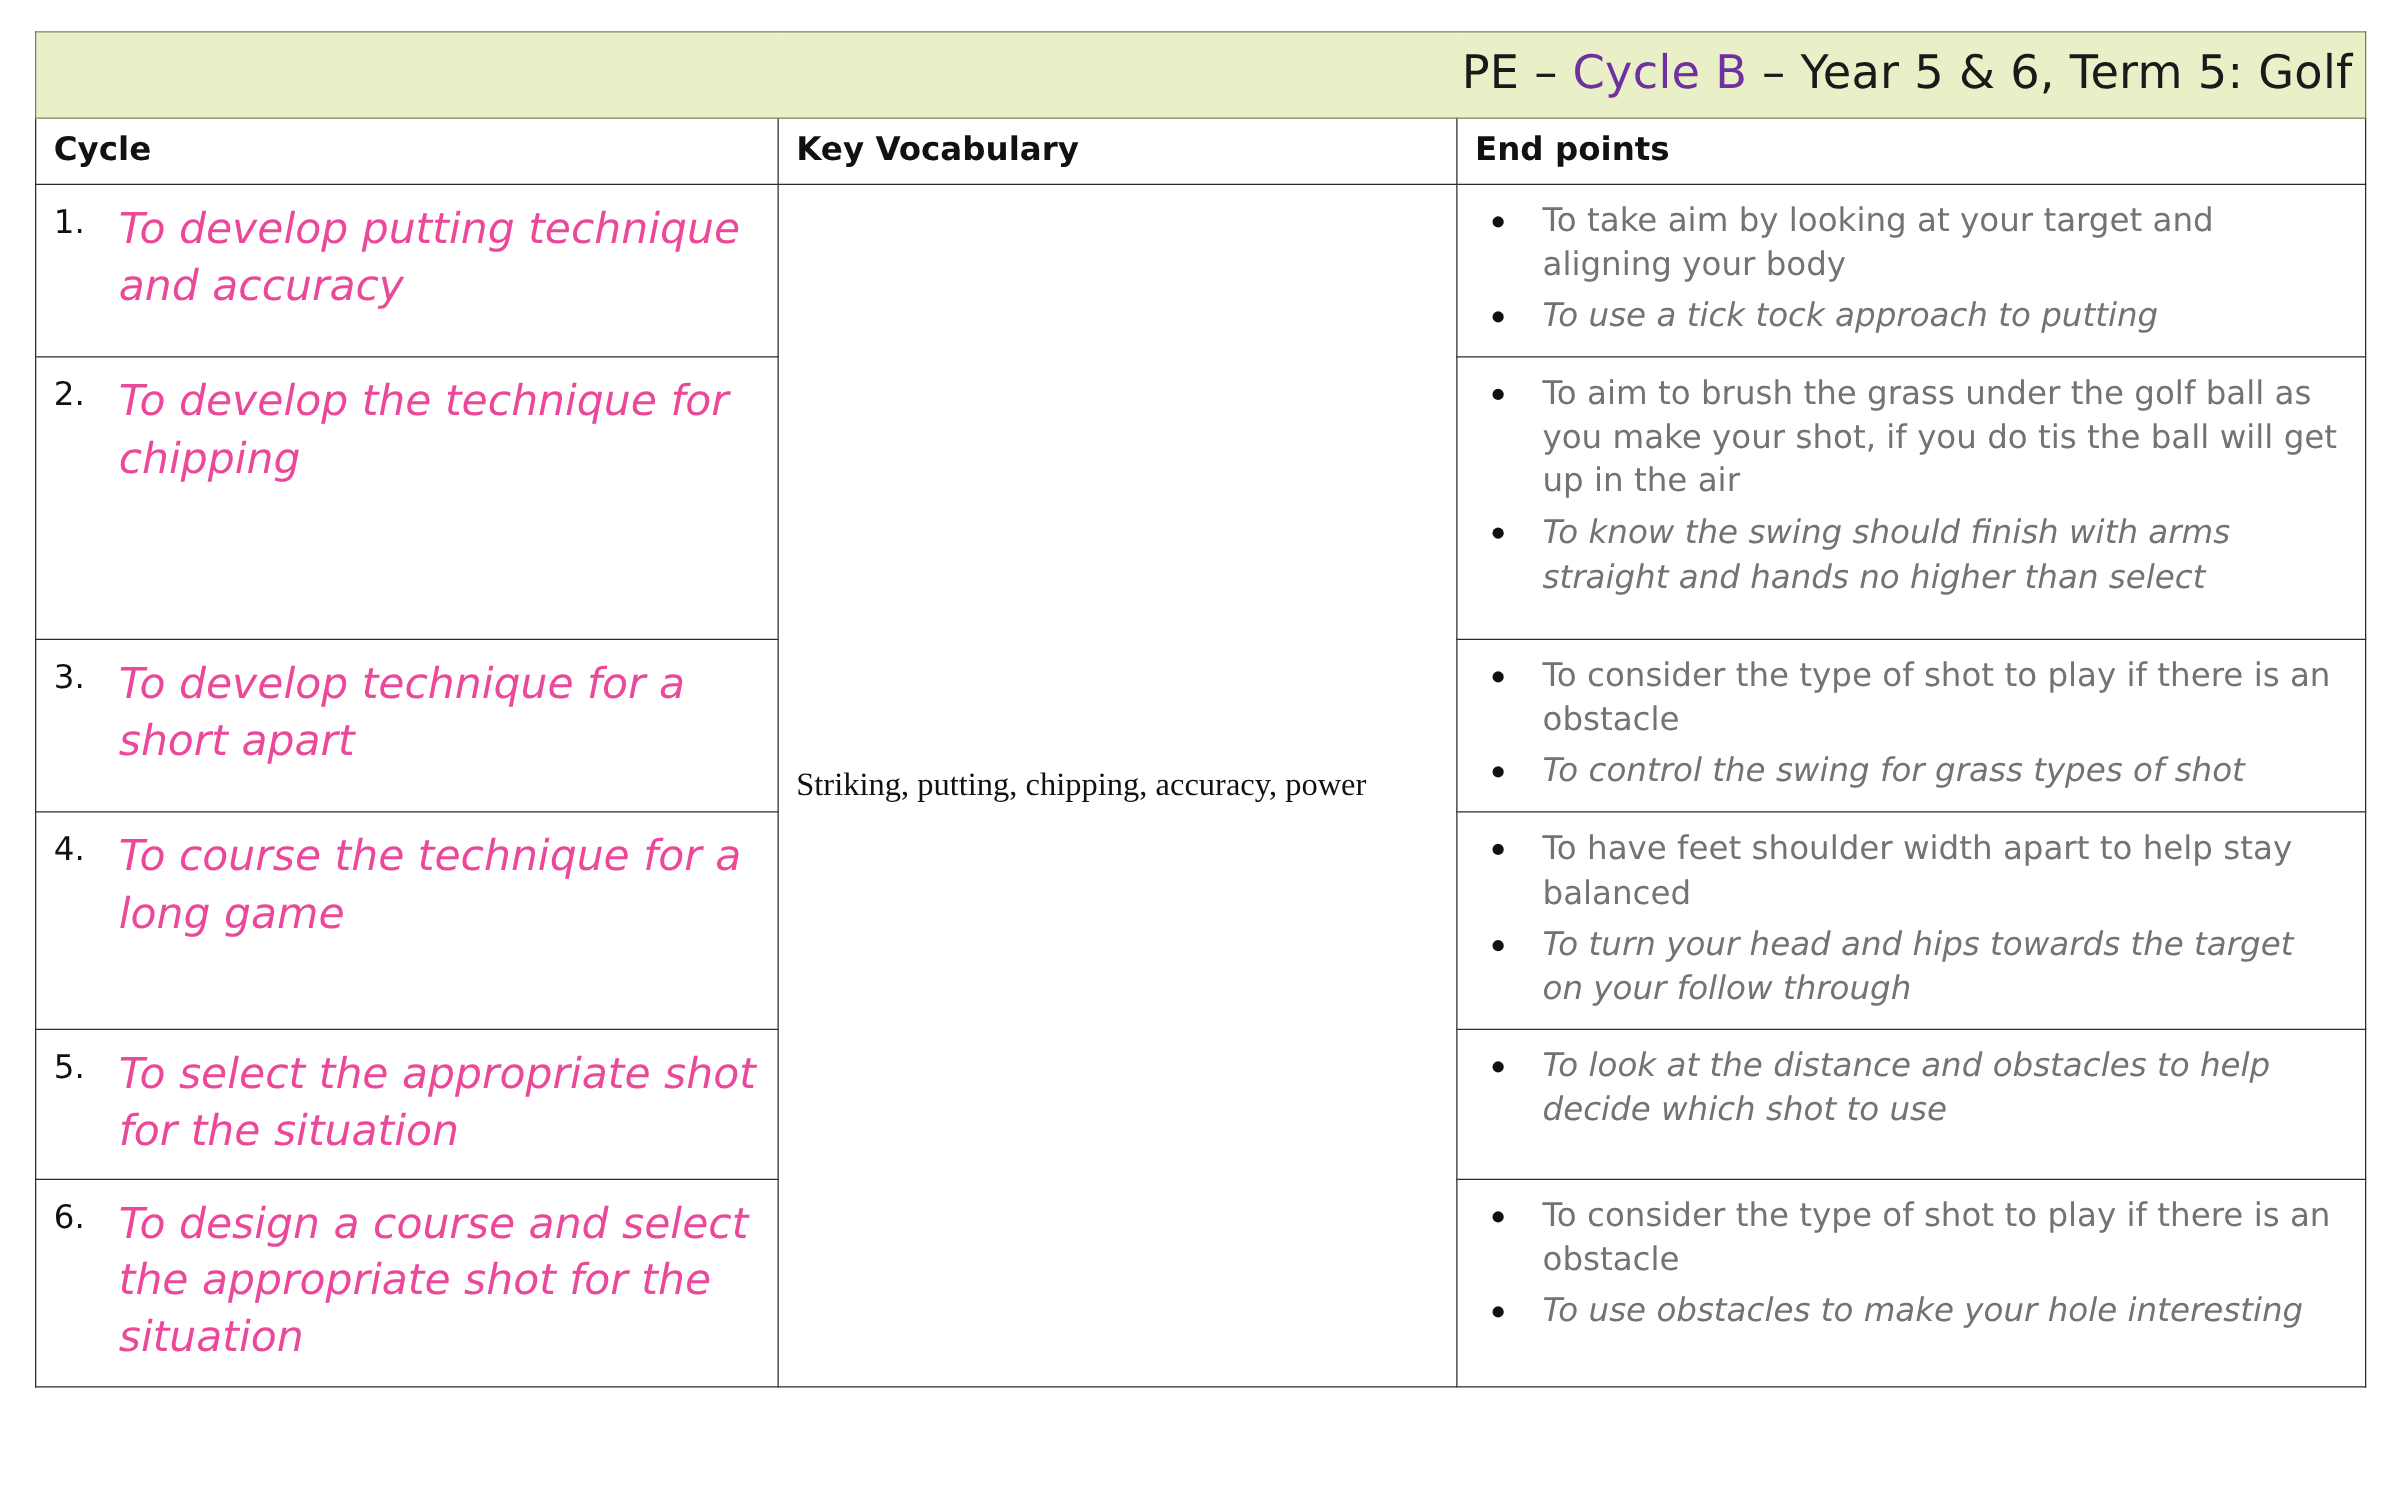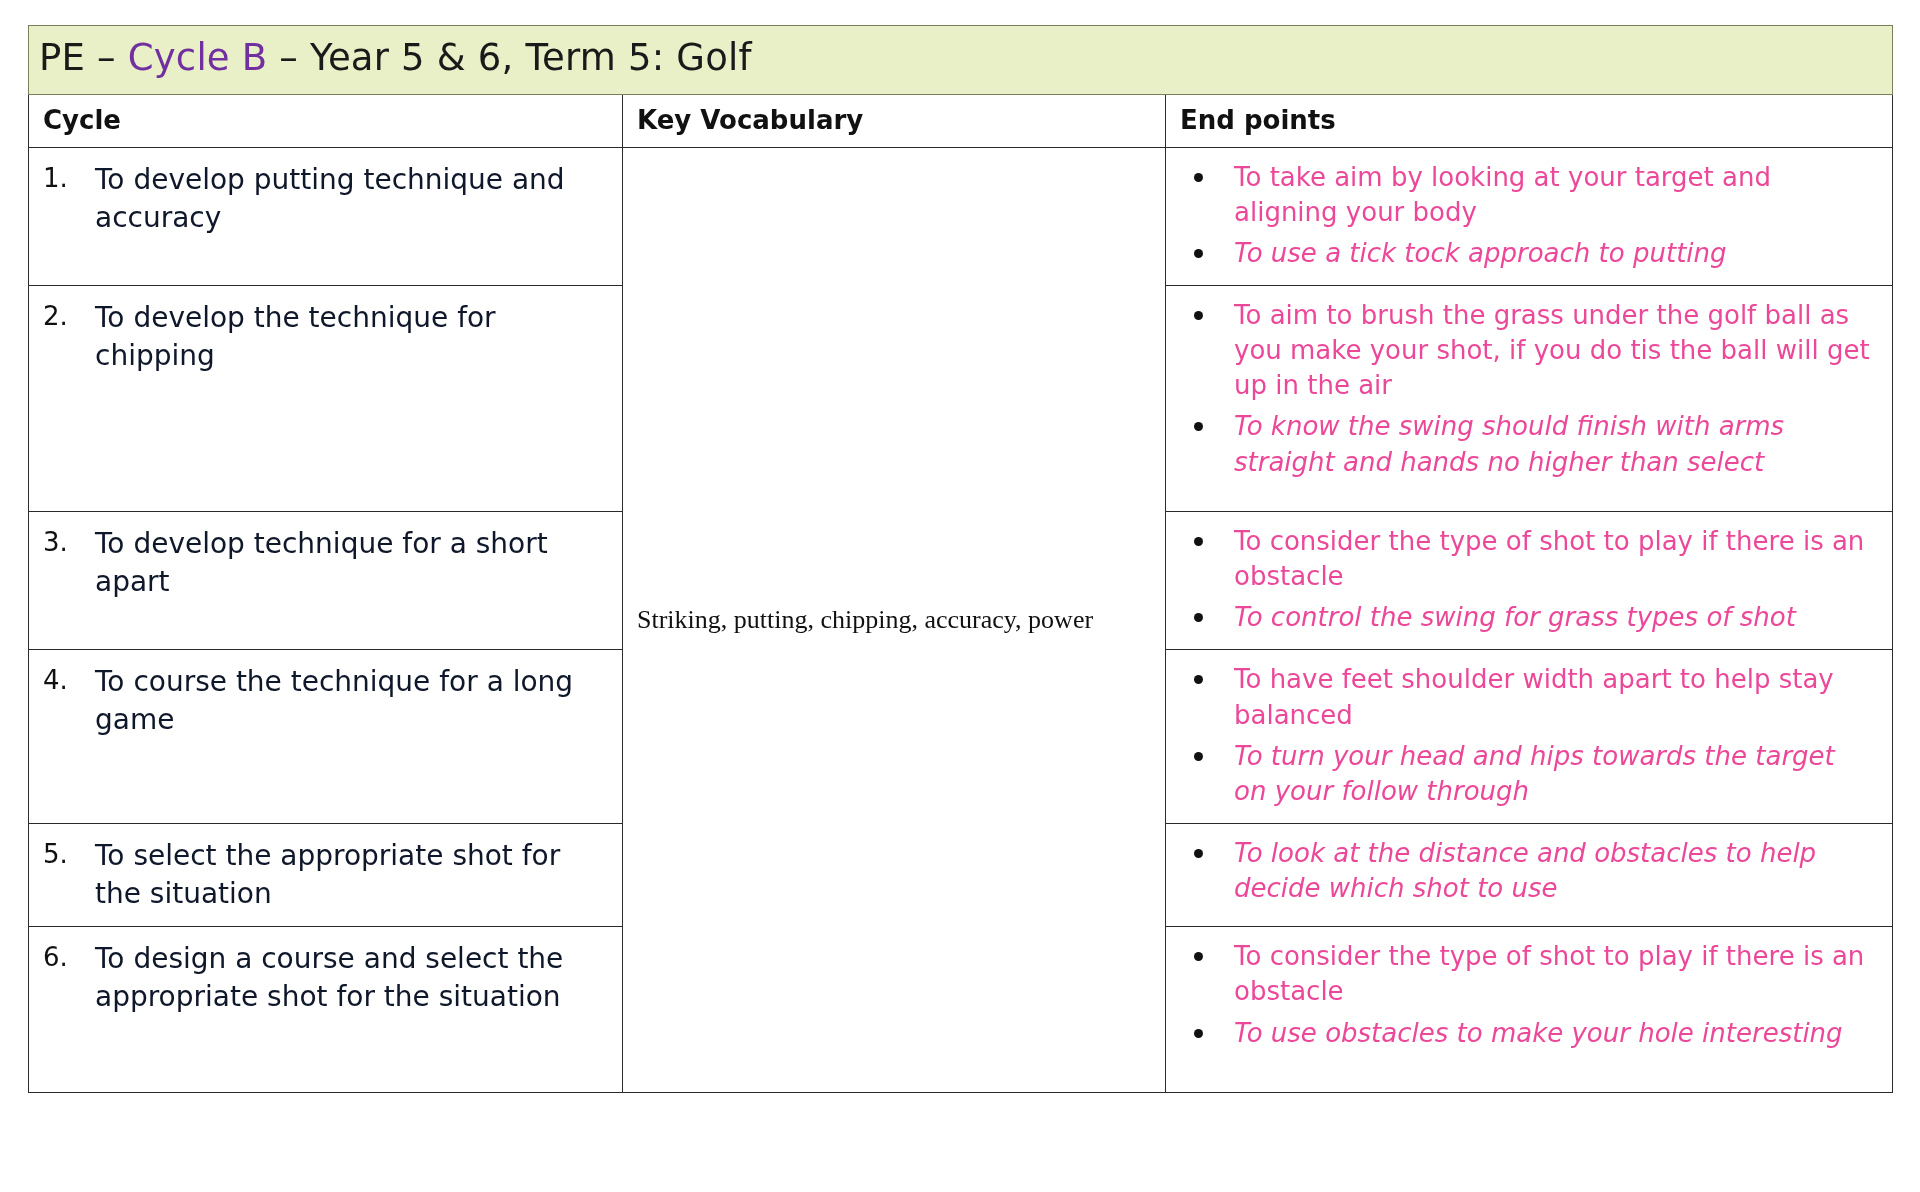--- a/index.html
+++ b/index.html
@@ -26,21 +26,21 @@
   table.curriculum {
     width: 100%;
     border-collapse: collapse;
     table-layout: fixed;
   }
 
   
   .title-cell {
     background: #E9EFC6;
     border: 1px solid #7E7E5A;
-    text-align: left;
+    text-align: right;
     padding: 13px 10px 16px 10px;
     height: 66px;
     box-sizing: border-box;
   }
   .title-text {
     font-family: "DejaVu Sans", sans-serif;
     font-size: 37px;
     line-height: 1.05;
     color: #1a1a1a;
     letter-spacing: 0.2px;
@@ -78,23 +78,24 @@
     box-sizing: border-box;
   }
   .lesson-num {
     flex: 0 0 52px;
     font-size: 26px;
     line-height: 1.35;
     color: #111111;
   }
   .lesson-text {
     flex: 1 1 auto;
-    font-size: 28px;
+    font-size: 34px;
     line-height: 1.35;
-    color: #0f172a;
+    color: #ec4899;
+    font-style: italic;
   }
 
   
   .vocab-inner {
     padding: 0 14px 0 14px;
     font-size: 26px;
     line-height: 1.38;
     color: #111111;
     font-family: Liberation Serif, serif;
   }
@@ -110,21 +111,21 @@
   ul.ep-list {
     list-style: none;
     margin: 0;
     padding: 0;
   }
   ul.ep-list li {
     position: relative;
     padding-left: 58px;
     font-size: 26px;
     line-height: 1.35;
-    color: #ec4899;
+    color: #737373;
     margin-bottom: 6px;
   }
   ul.ep-list li:last-child {
     margin-bottom: 0;
     font-style: italic;
   }
   ul.ep-list li .bullet-dot {
     position: absolute;
     left: 18px;
     top: 13px;

